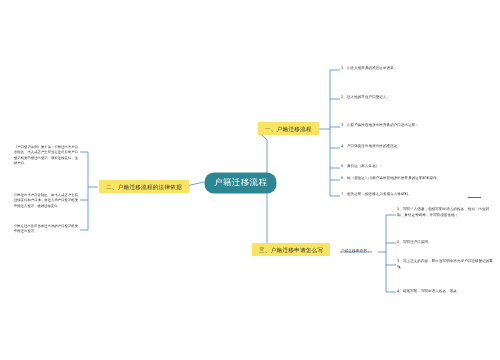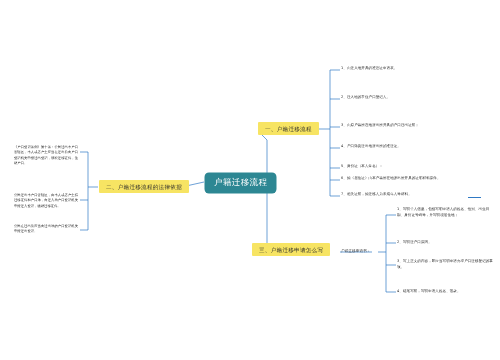--- a/index.html
+++ b/index.html
@@ -18,21 +18,21 @@
     box-sizing:border-box;
     white-space:nowrap;
     line-height:1.15;
   }
   .center-node{
     background:#2d8793;
     color:#ffffff;
     font-size:8.5px;
     letter-spacing:.4px;
     padding:5px 9px;
-    border-radius:4px;
+    border-radius:9px;
     left:205px;top:173px;
     box-shadow:0 0 0 .5px #2d8793;
   }
   .branch-node{
     background:#f7e463;
     color:#2a2a2a;
     font-size:5.6px;
     letter-spacing:.25px;
     padding:3.5px 7px;
     border-radius:1px;

